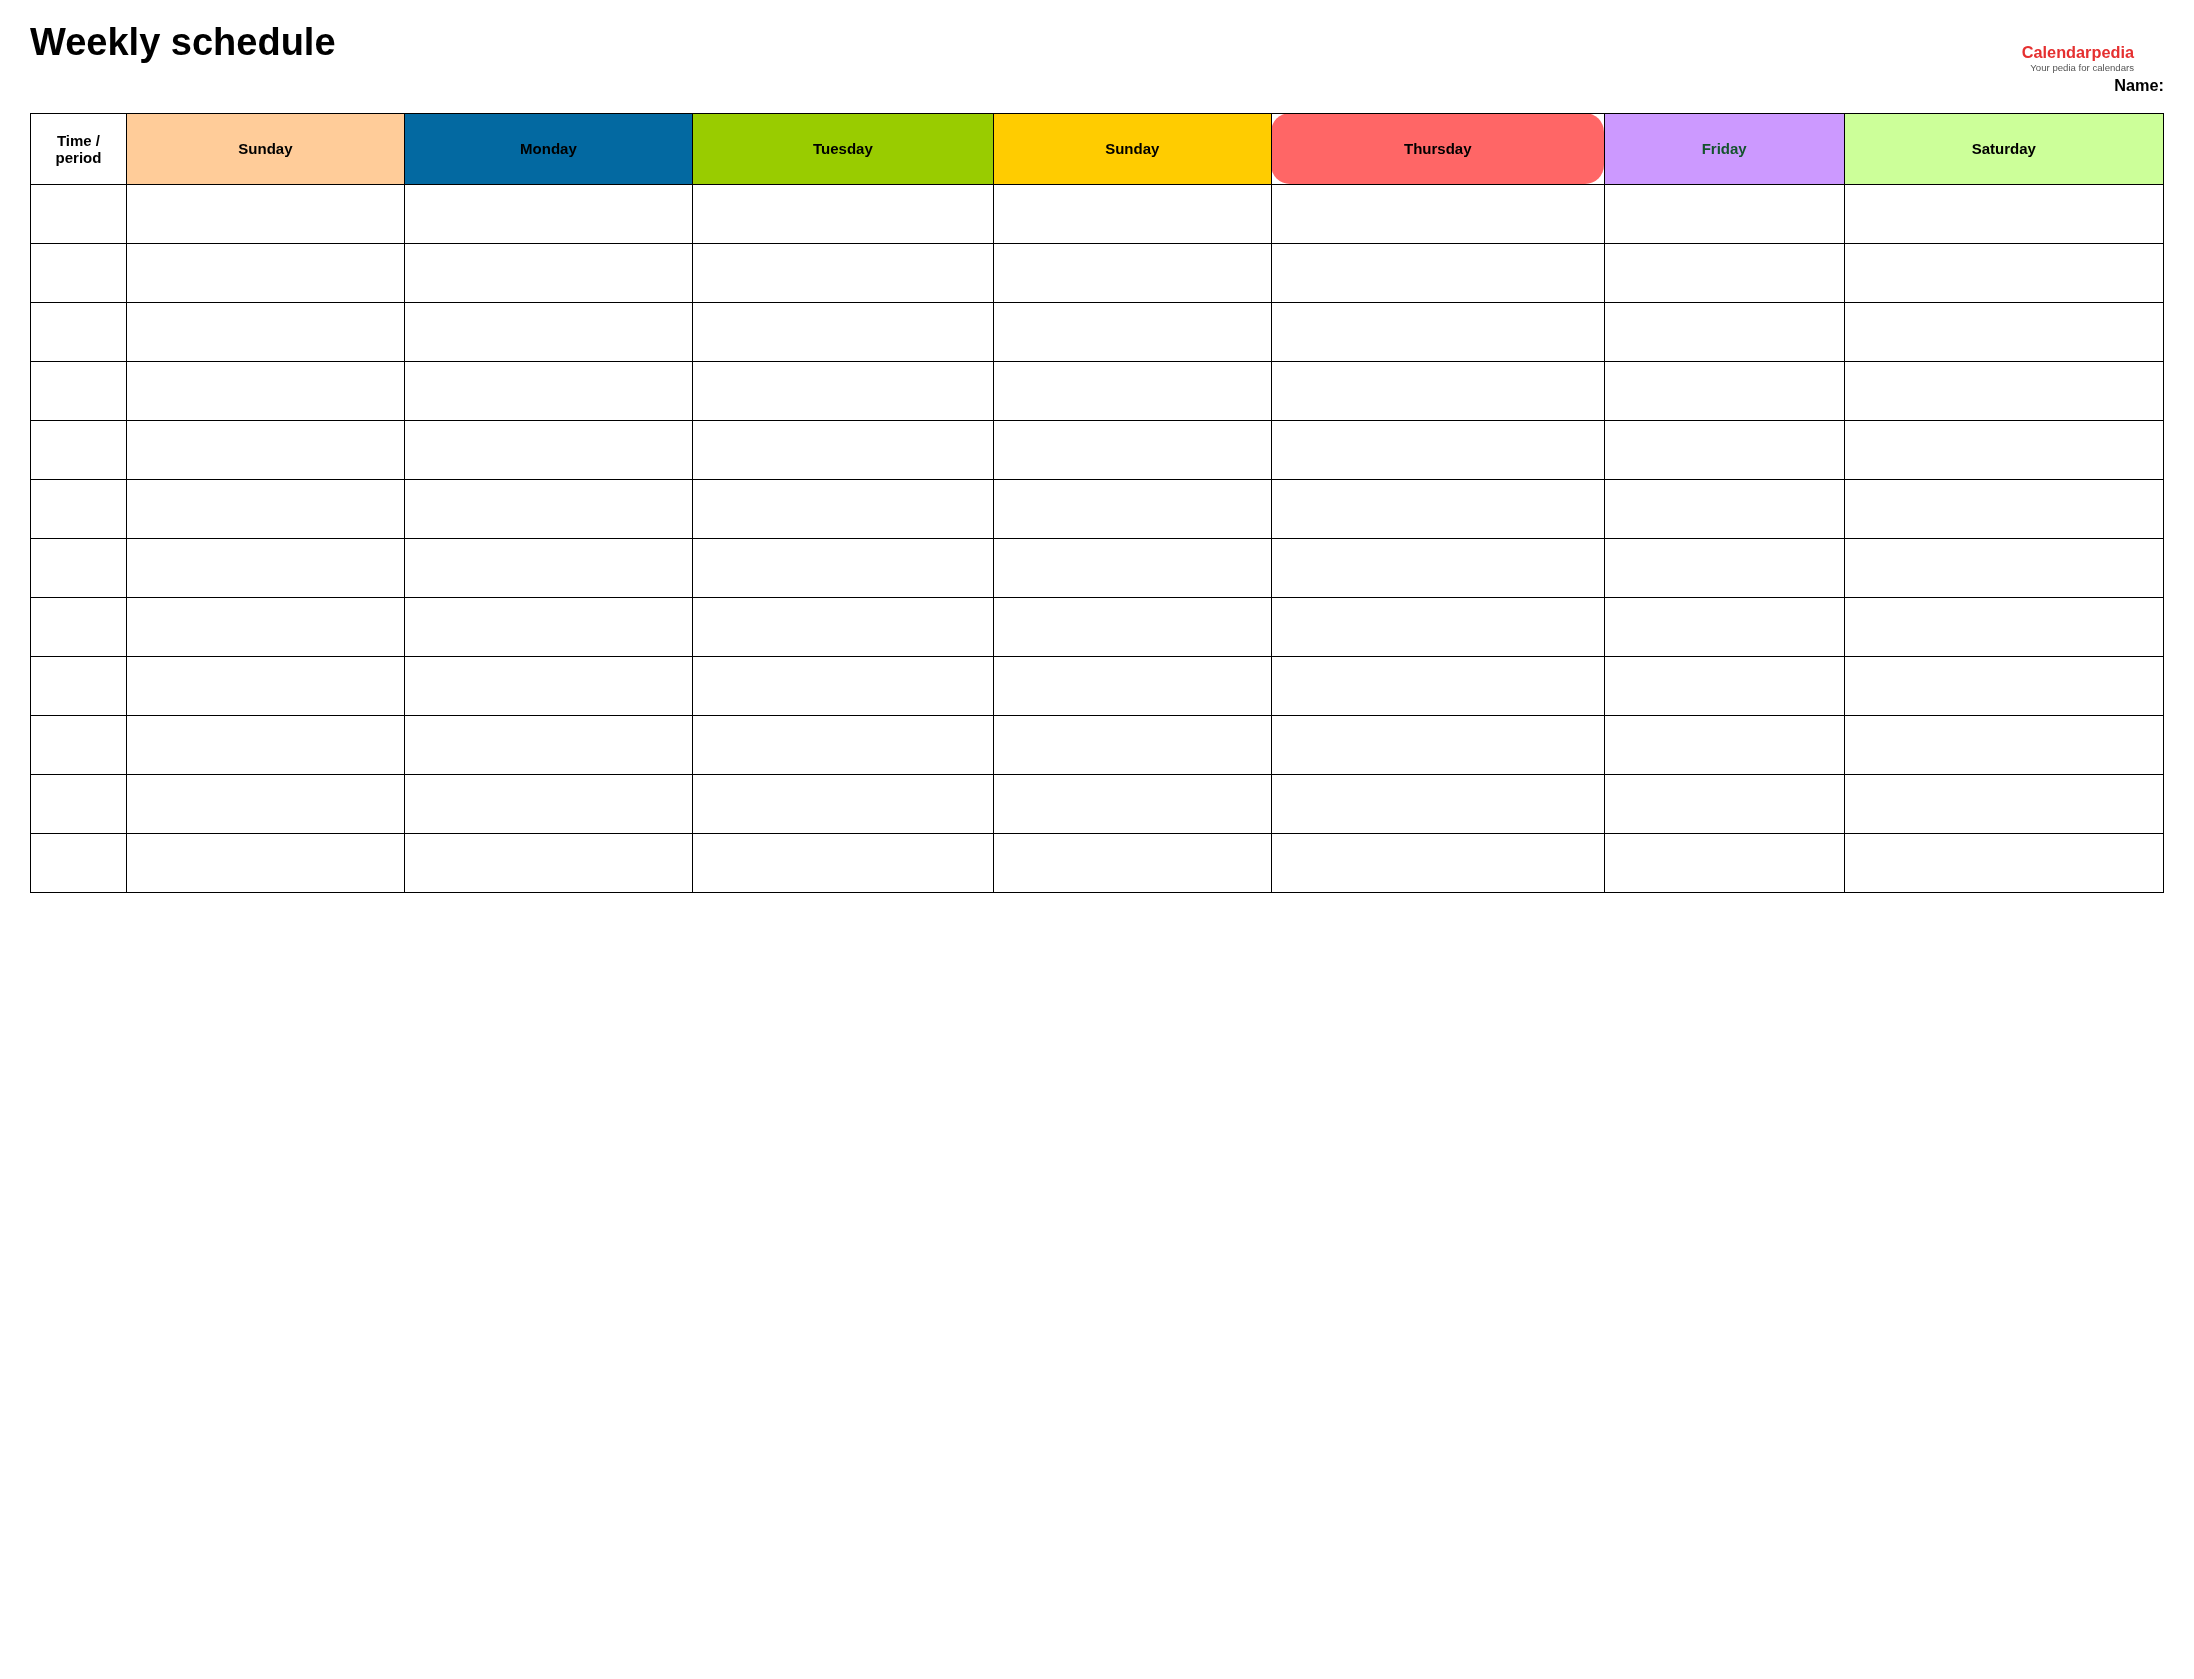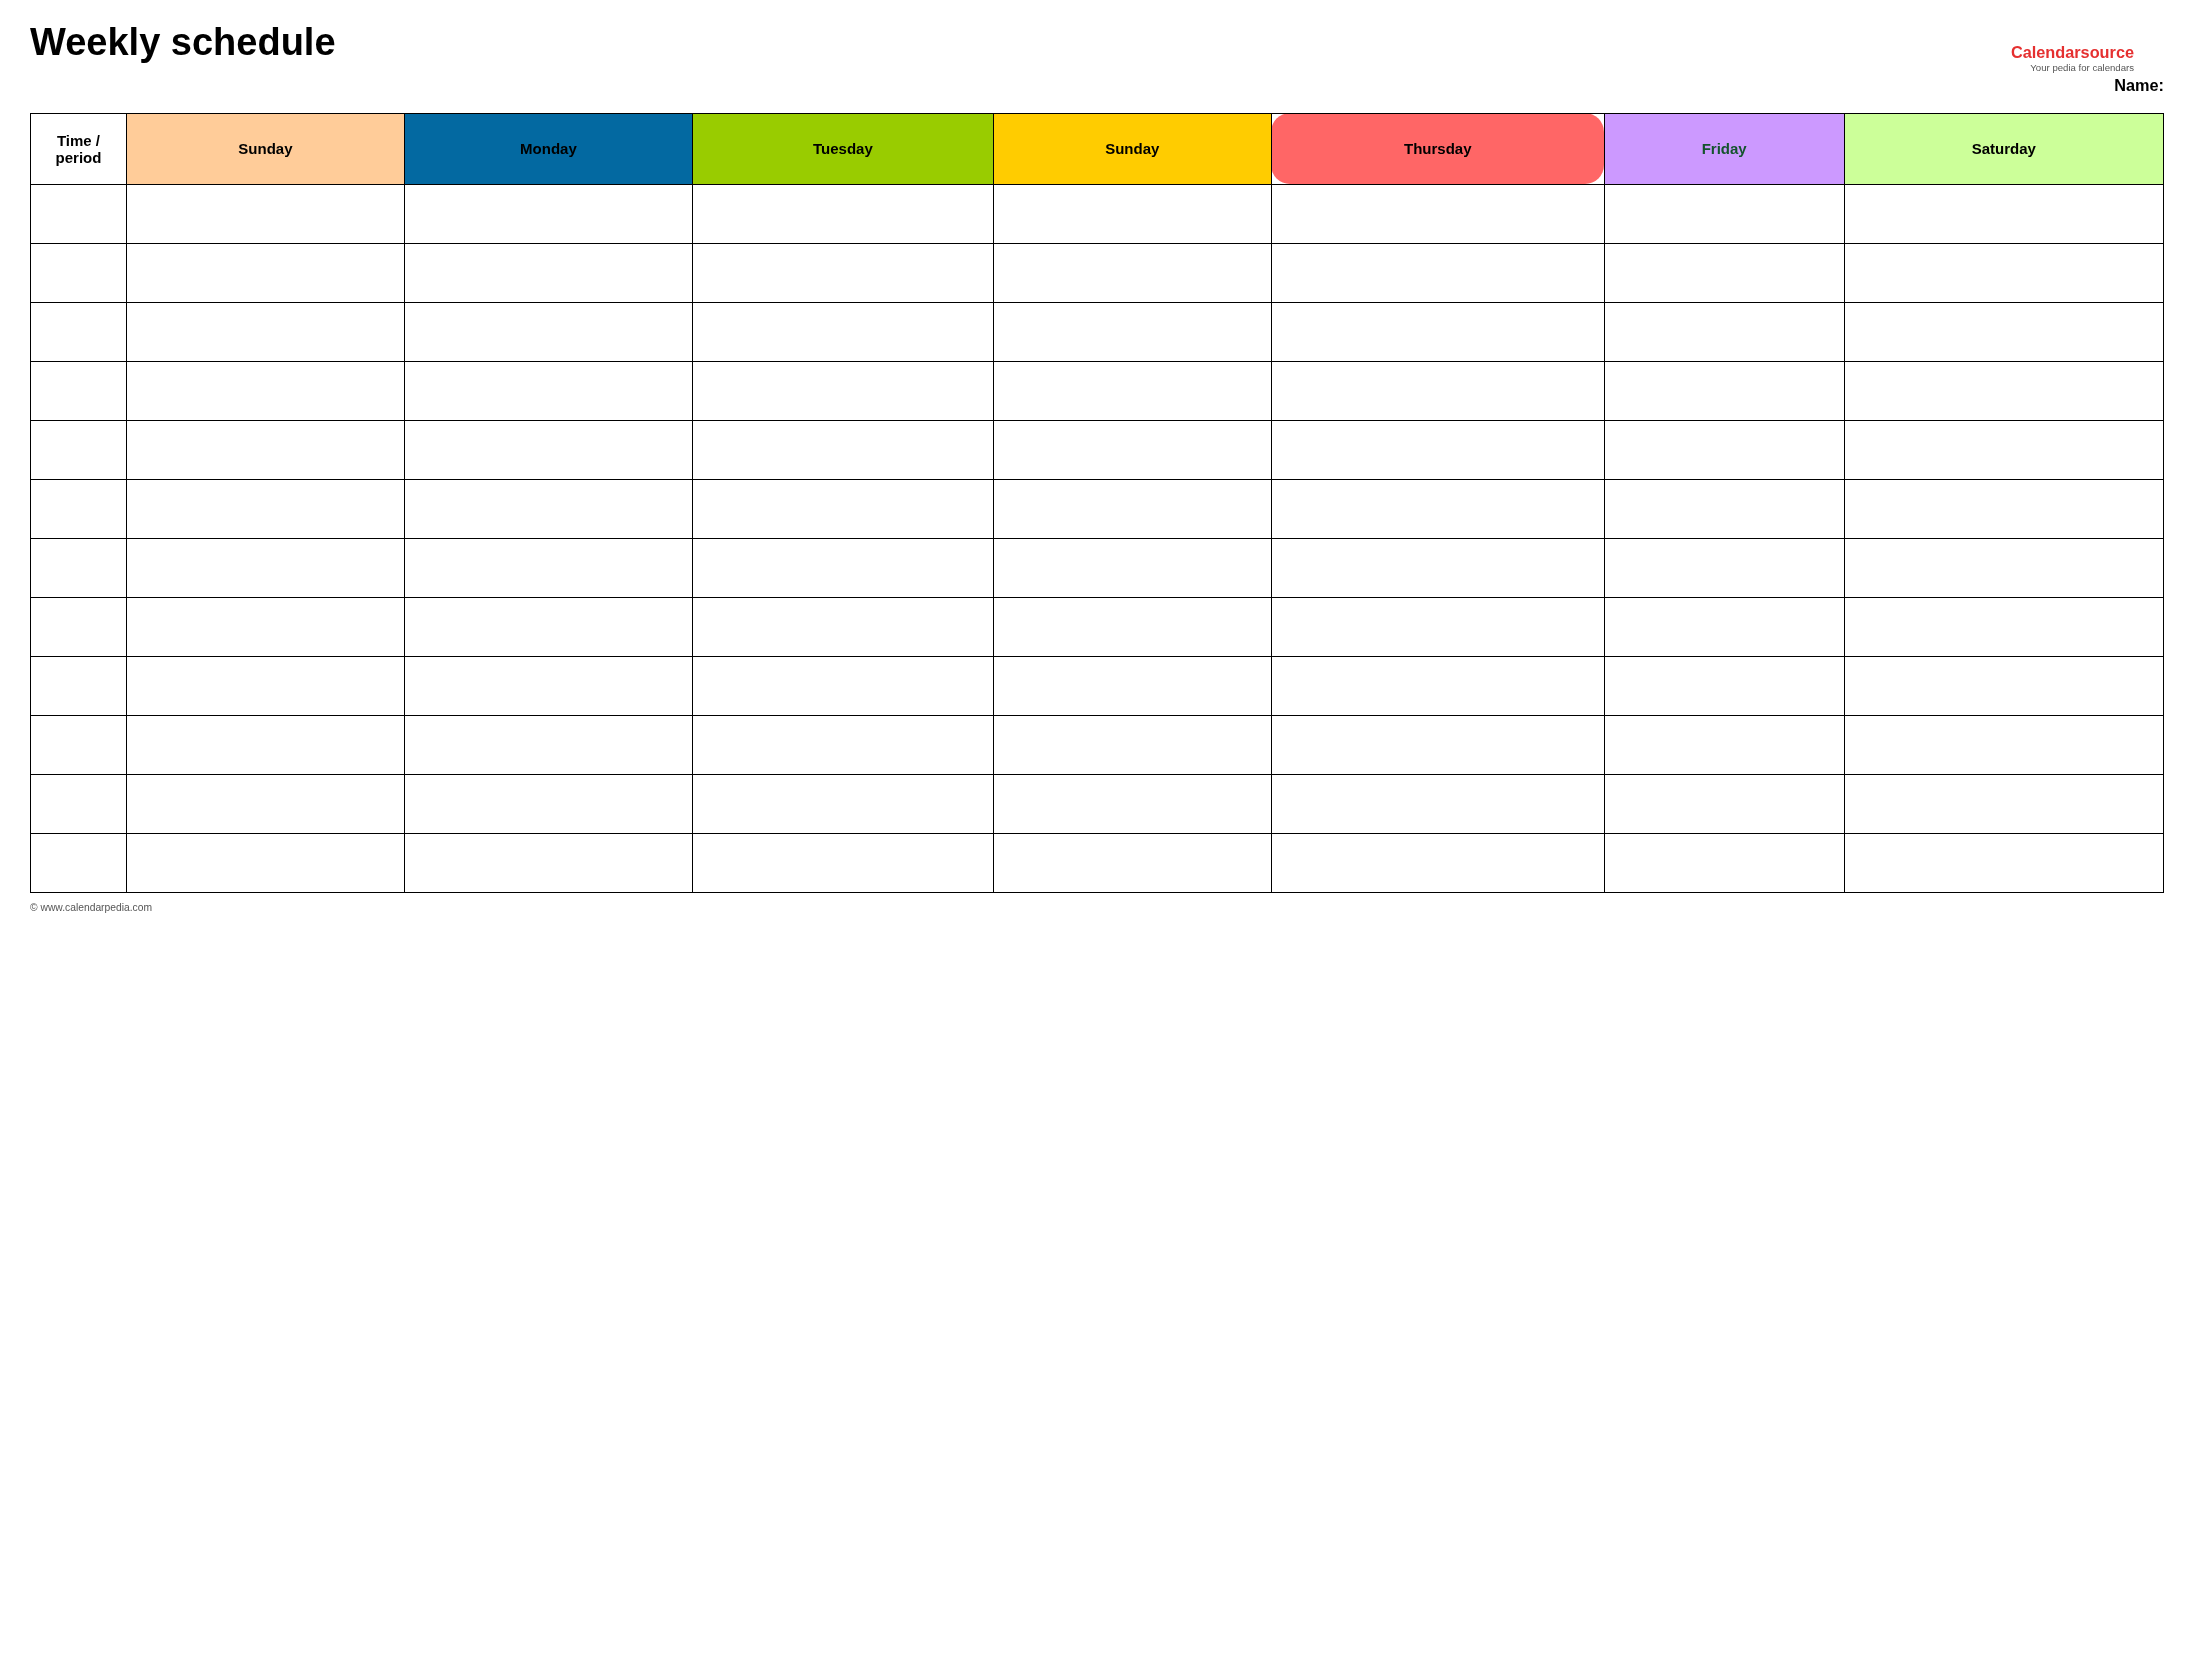--- a/index.html
+++ b/index.html
@@ -109,21 +109,21 @@
       border-top: 1.5px solid #000;
       border-bottom: 1.5px solid #000;
     }
   </style>
 </head>
 <body>
 
 <div style="position:relative;">
   <div class="logo-container">
     <div class="logo-text">
-      <span>Calendar</span><span style="color:#e53030;">source</span>
+      <span>Calendar</span><span style="color:#e53030;">pedia</span>
     </div>
     <div class="logo-sub">Your pedia for calendars</div>
   </div>
 
   <div class="page-title">Weekly schedule</div>
   <div class="name-label">Name:</div>
 
   <table class="schedule-table">
     <thead>
       <tr class="header-row">
@@ -254,17 +254,14 @@
           <td></td>
           <td></td>
           <td></td>
           <td></td>
           <td></td>
           <td></td>
         </tr>
       </tbody>
   </table>
 
-  <div class="footer">
-    © <span>www.calendarpedia.com</span>
-  </div>
 </div>
 
 
 </body></html>

